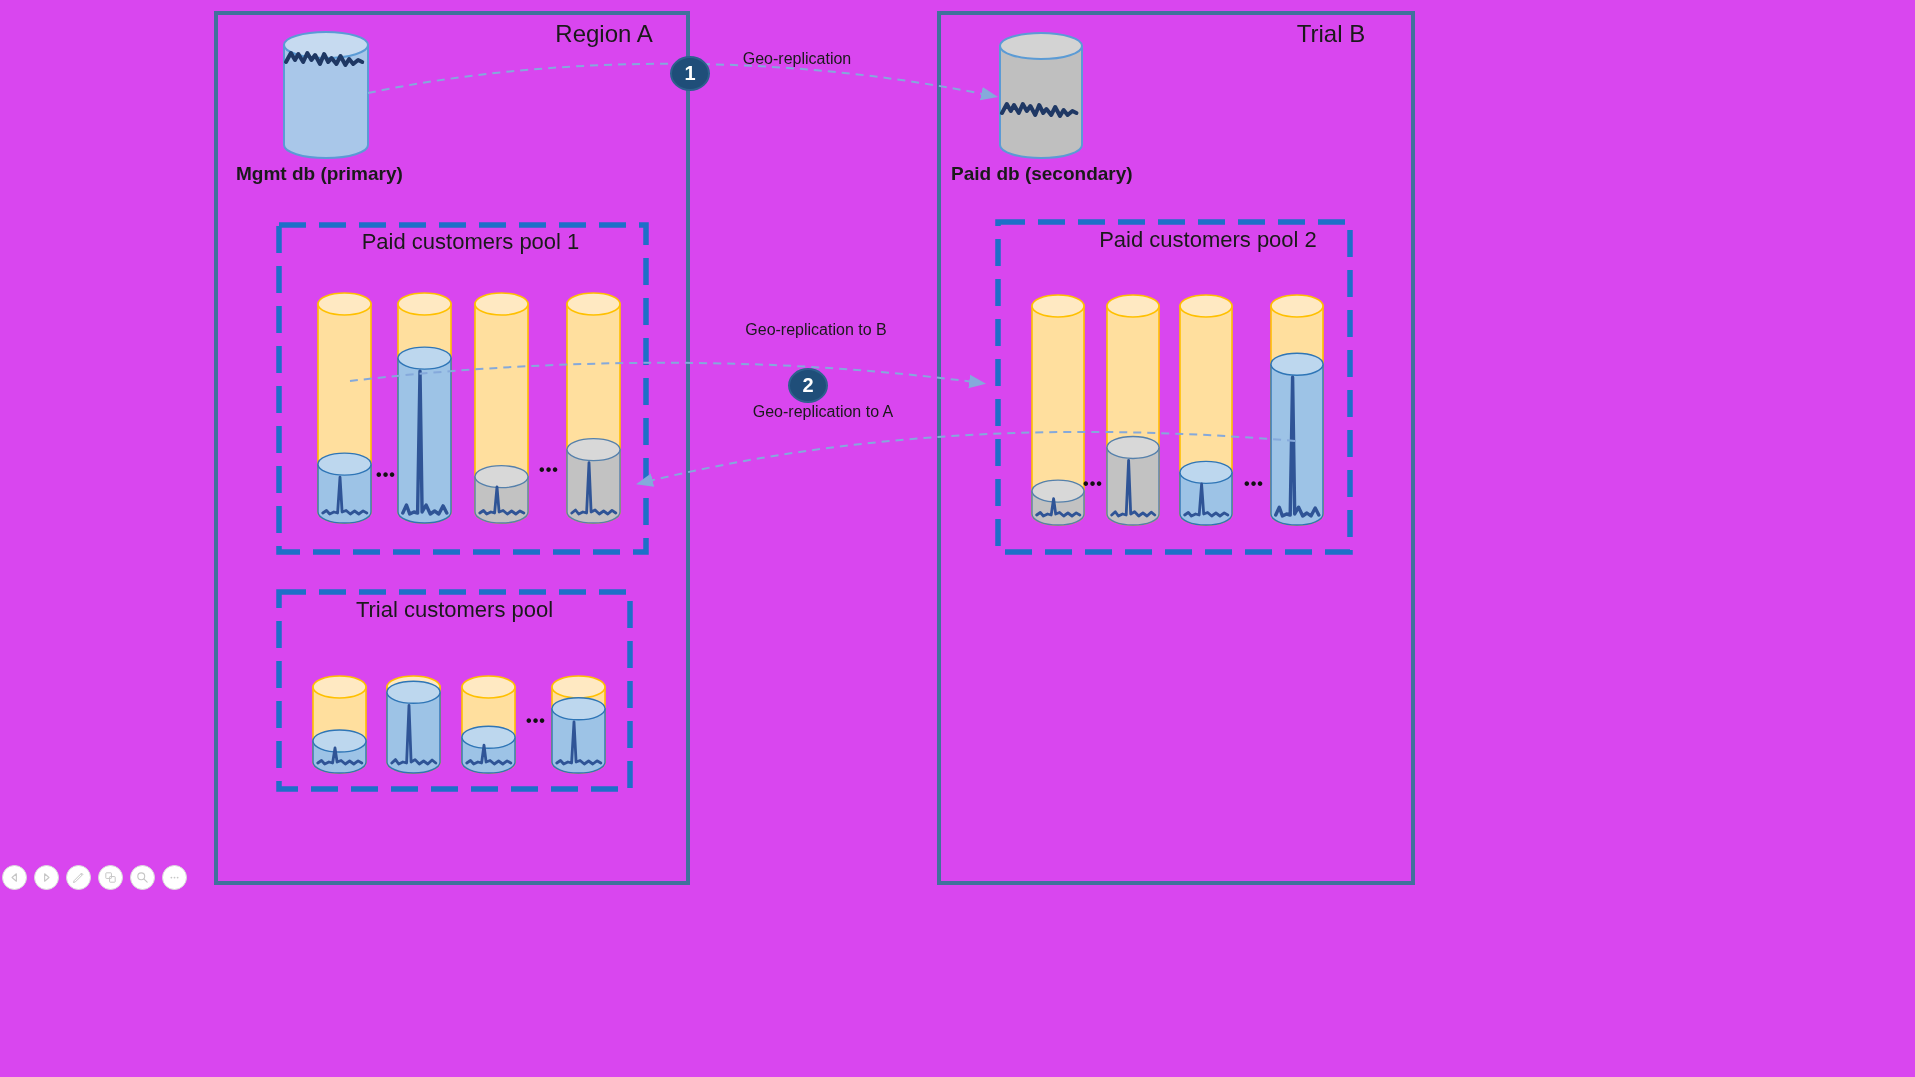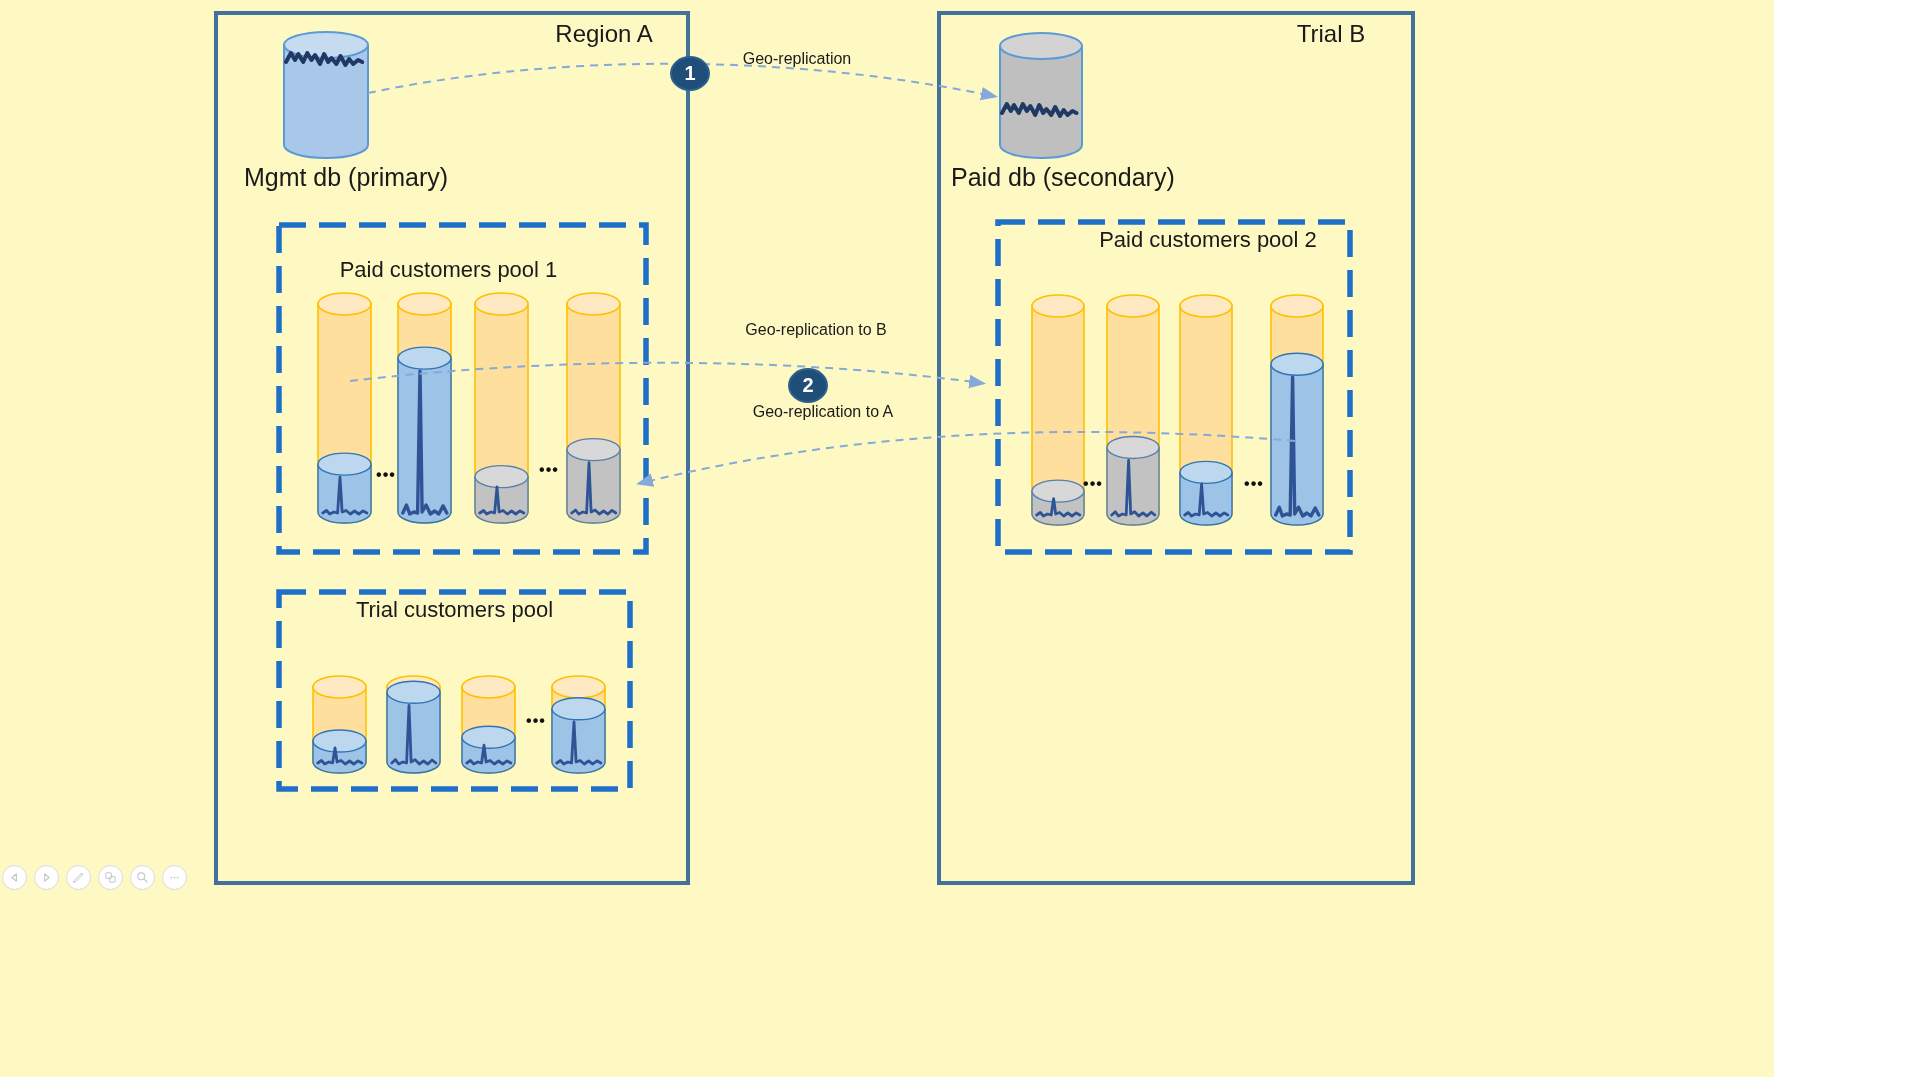--- a/index.html
+++ b/index.html
@@ -1,36 +1,36 @@
 <!DOCTYPE html>
 <html><head>
 <meta charset="utf-8">
 <style>
   html,body{margin:0;padding:0;background:#fff;}
   .canvas{
-    position:relative;width:1774px;height:1077px;background:#fef9c3;
+    position:relative;width:1915px;height:1077px;background:#d946ef;
     font-family:"Liberation Sans",sans-serif;overflow:hidden;
     color:var(--text,#1a1a1a);
   }
   .region{
     position:absolute;border:4px solid var(--region-border,#41719C);
     box-sizing:border-box;background:transparent;z-index:1;
   }
   #regionA{left:214px;top:11px;width:476px;height:874px;}
   #regionB{left:937px;top:11px;width:478px;height:874px;}
   #overlay{position:absolute;left:0;top:0;width:1915px;height:1077px;z-index:2;pointer-events:none;}
   .lbl{position:absolute;white-space:nowrap;z-index:3;}
   .regionTitle{font-size:24px;width:160px;text-align:center;}
   #titleA{left:524px;top:20px;}
   #titleB{left:1251px;top:20px;}
   .poolTitle{font-size:22px;text-align:center;}
-  #tPaid1{left:265px;top:229px;width:367px;margin-top:28px;}
+  #tPaid1{left:287px;top:229px;width:367px;}
   #tTrial{left:279px;top:597px;width:351px;}
   #tPaid2{left:1032px;top:227px;width:352px;}
-  .dbLbl{font-size:25px;text-align:center;width:220px;}
+  .dbLbl{font-size:19px;width:220px;font-weight:bold;}
   #lblPrim{left:236px;top:163px;}
   #lblSec{left:951px;top:163px;}
   .geoLbl{font-size:16px;text-align:center;width:220px;}
   #lblGeo1{left:687px;top:50px;}
   #lblGeoB{left:706px;top:321px;}
   #lblGeoA{left:713px;top:403px;}
   .badge{
     position:absolute;width:40px;height:35px;border-radius:50%;
     background:var(--badge-bg,#1F4E79);border:2px solid var(--badge-ring,#2D618D);
     color:#fff;font-size:20px;font-weight:bold;line-height:31px;text-align:center;

